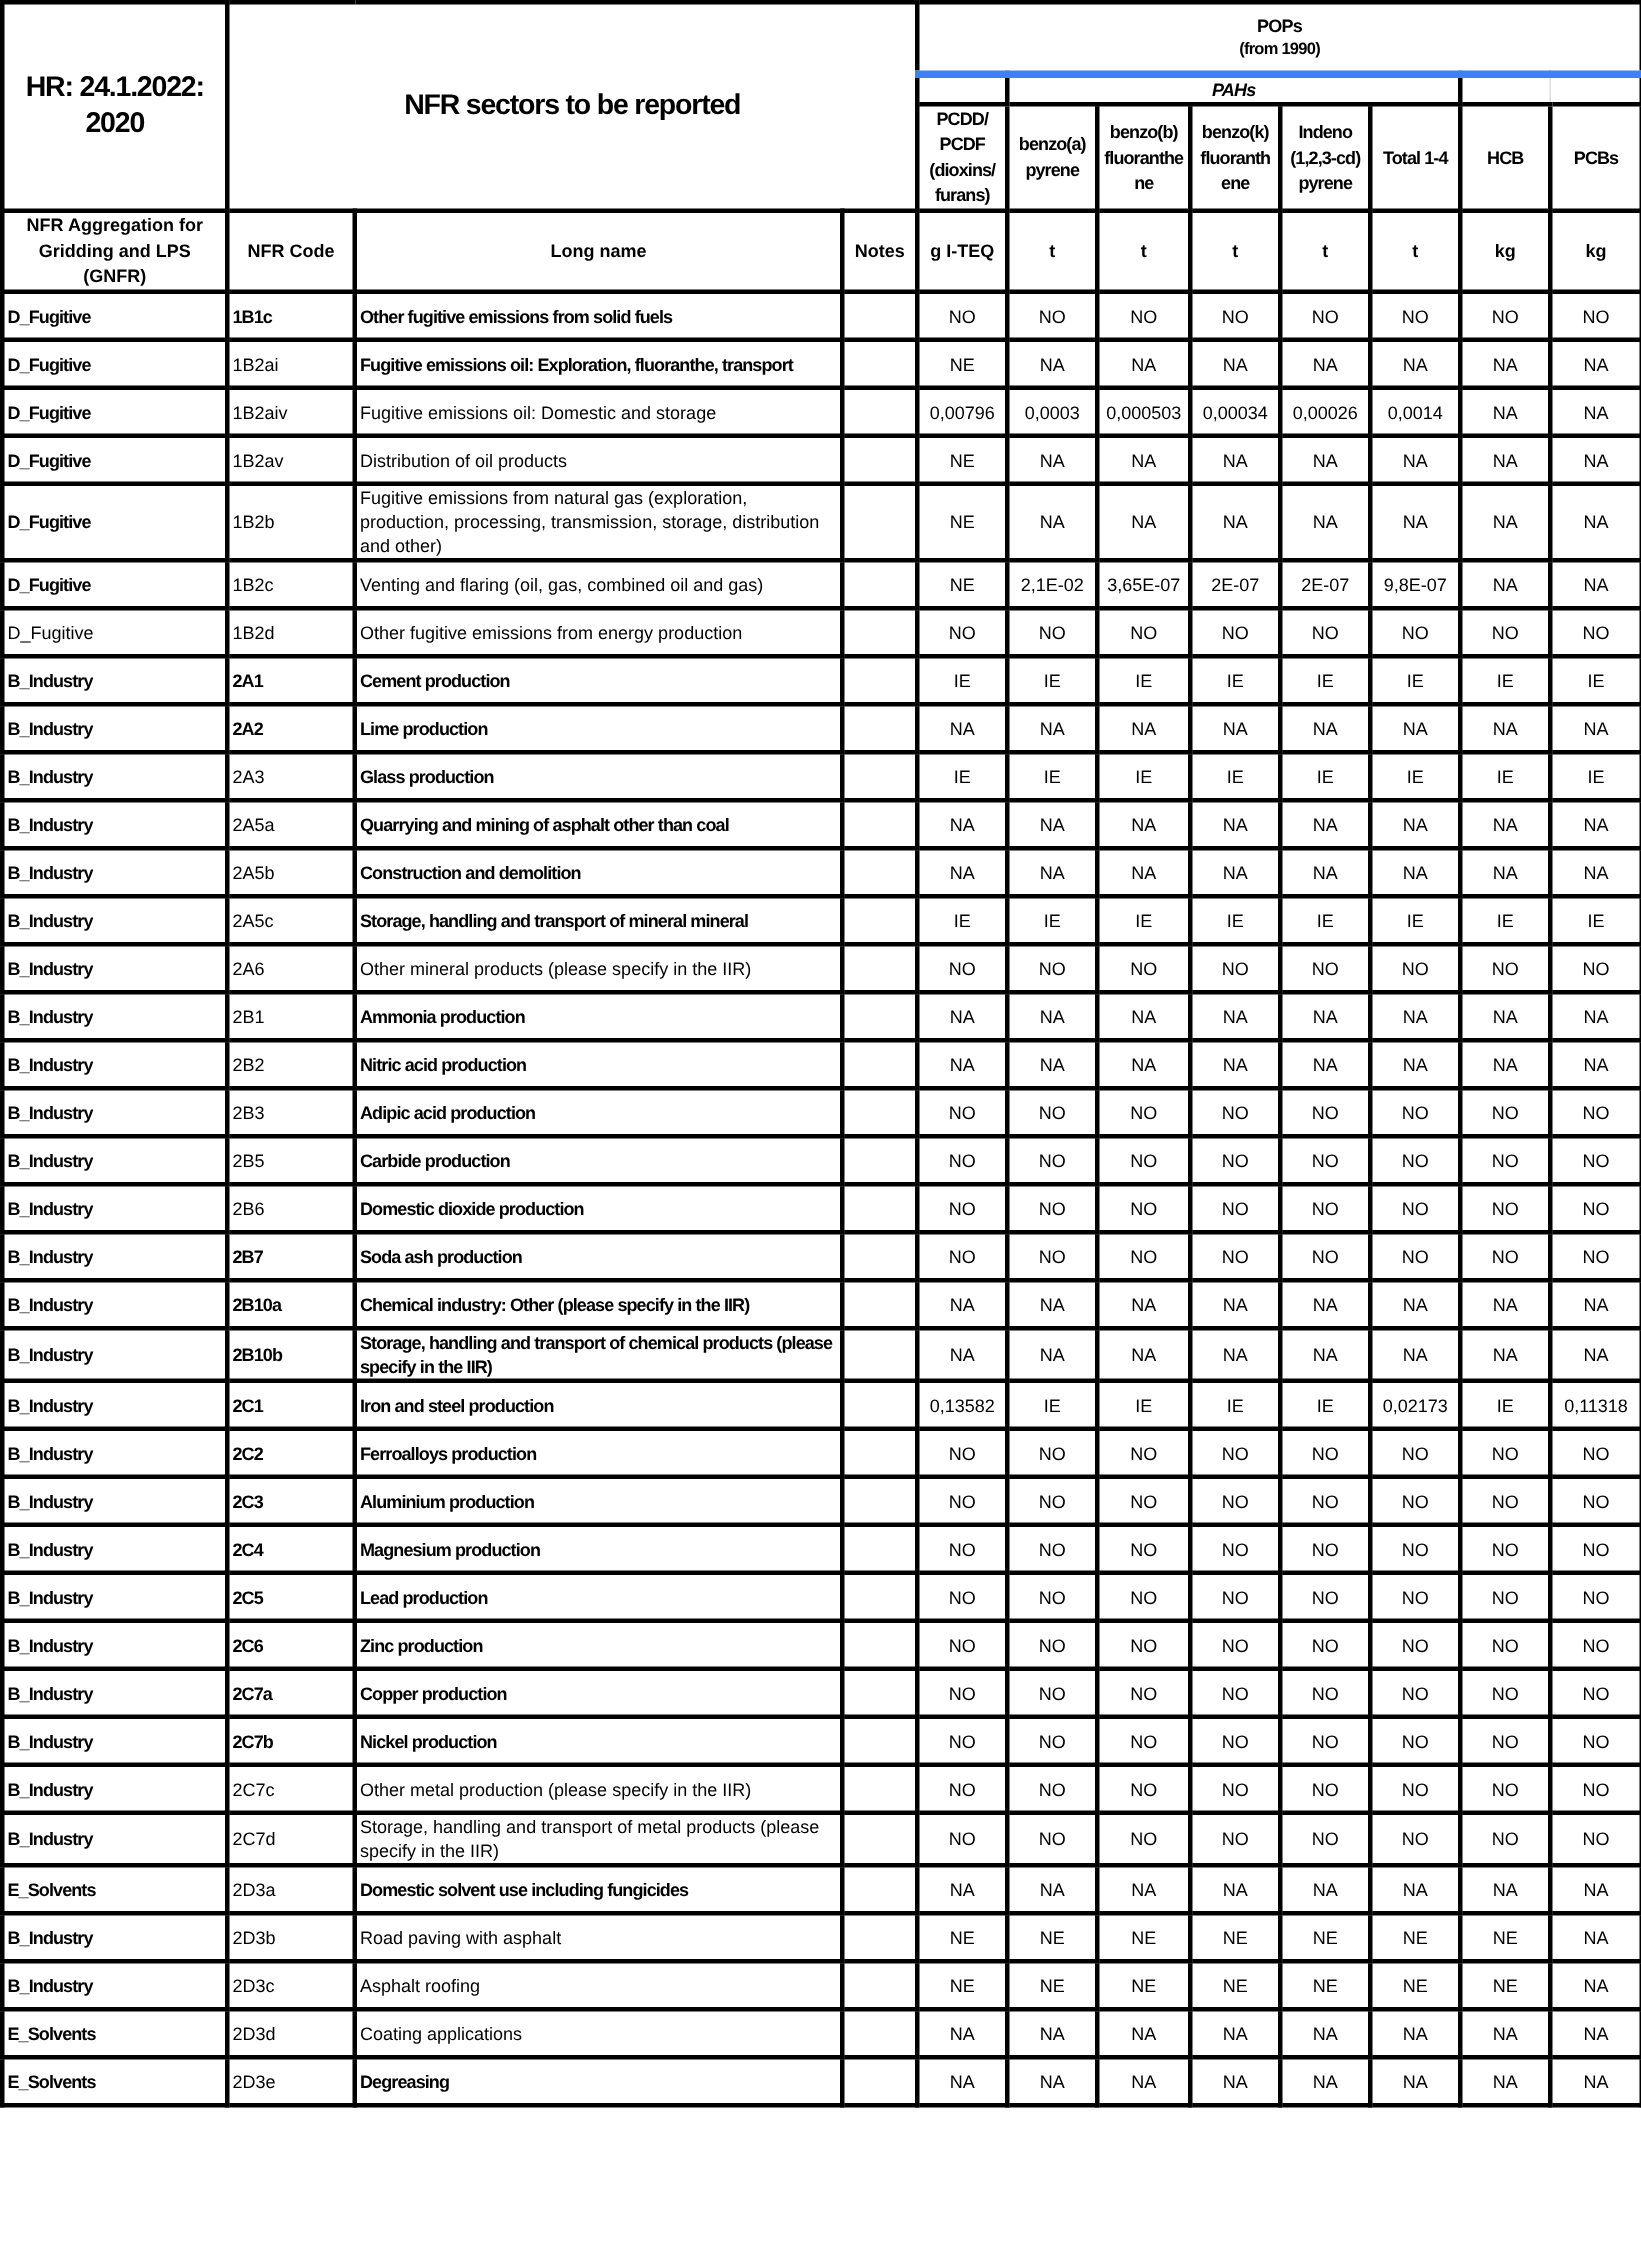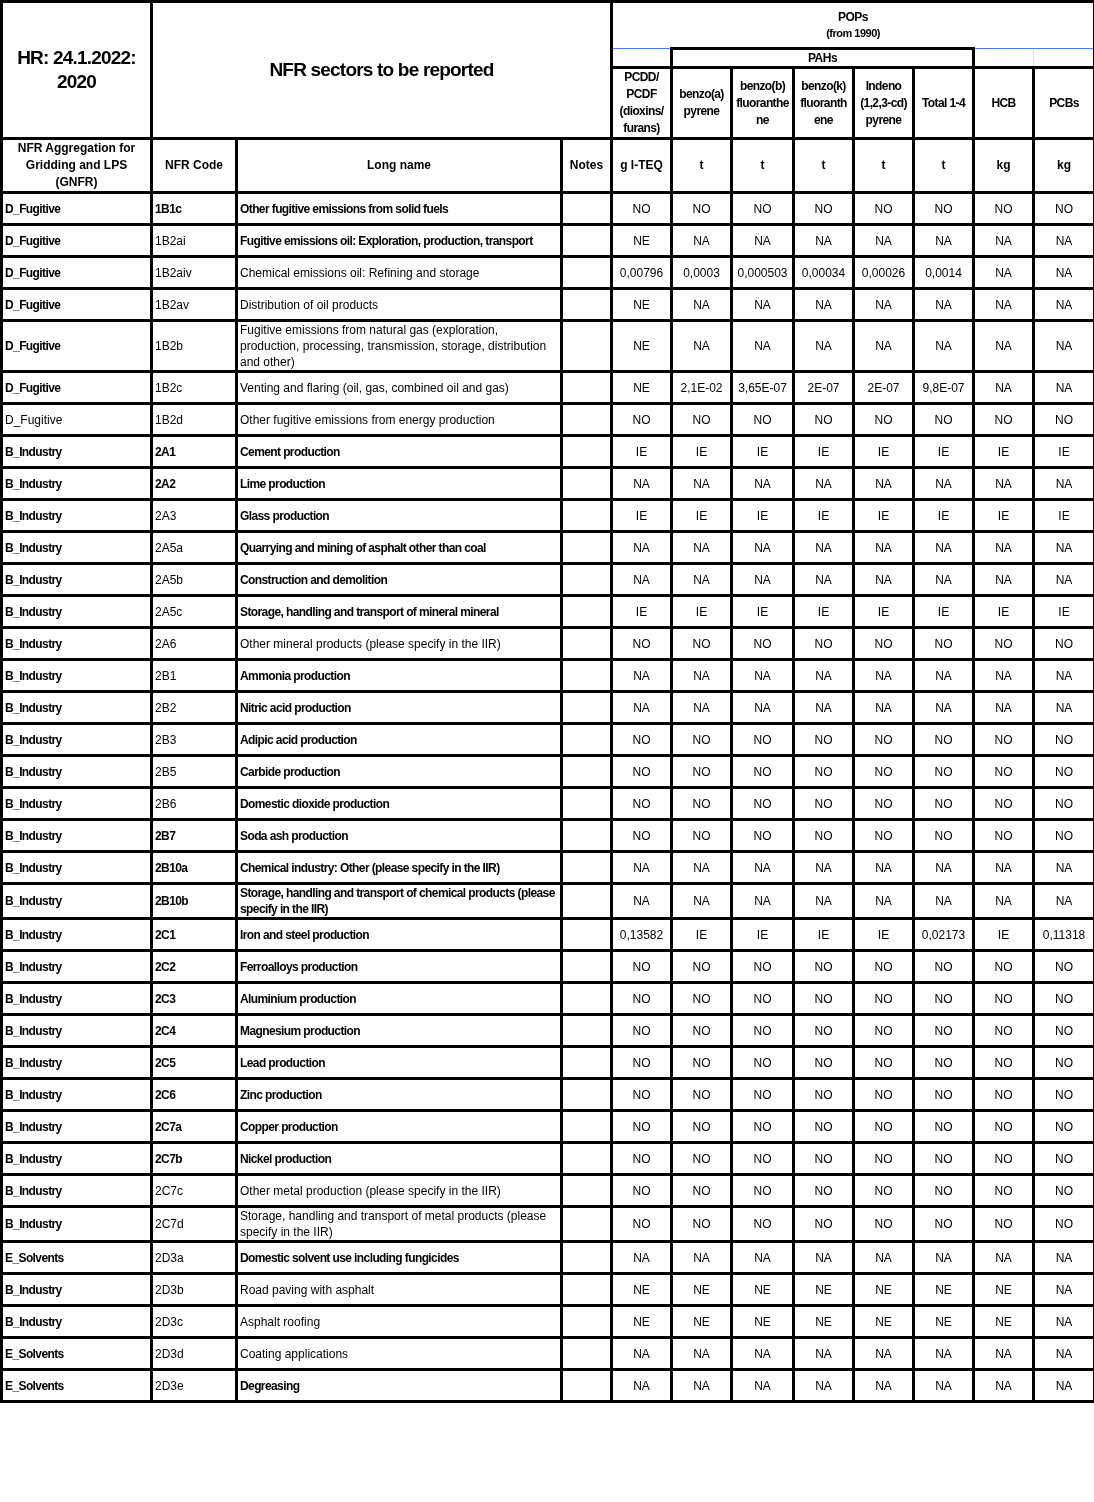--- a/index.html
+++ b/index.html
@@ -7,21 +7,21 @@
   table { border-collapse:collapse; table-layout:fixed; position:absolute; left:0; top:0; width:1093px; }
   td { border:3px solid #000; padding:0 2px; font-size:12px; line-height:16px; vertical-align:middle; overflow:hidden; }
   td.c { text-align:center; }
   td.l { text-align:left; }
   .b { font-weight:bold; letter-spacing:-0.6px; }
   .hdr-main { font-size:19px; font-weight:bold; text-align:center; line-height:24px; letter-spacing:-0.8px; }
   .hdr-sub { font-size:12px; font-weight:bold; text-align:center; line-height:16px; letter-spacing:-0.5px; }
   .col-hdr { font-size:12px; font-weight:bold; text-align:center; line-height:17px; }
   .light { border-left:1px solid #ddd; border-right:1px solid #ddd; border-top:1px solid #ddd; }
   tr.hrow1 td { height:44px; }
-  tr.hrow2 td { height:14px; }
+  tr.hrow2 td { height:14px;font-style:italic; }
   tr.hrow3 td { height:64px; }
   tr.urow td { height:44px;text-align:center; }
   tr.drow td { height:29px; }
   tr.drow.tall td { height:44px;margin-top:20px; }
 </style>
 </head>
 <body>
 
 <table>
   <colgroup>
@@ -38,21 +38,21 @@
       <col style="width:60px">
       <col style="width:61px">
   </colgroup>
   <thead>
     <tr class="hrow1">
       <td rowspan="3" class="hdr-main">
         <div>HR: 24.1.2022:</div>
         <div>2020</div>
       </td>
       <td rowspan="3" colspan="3" class="hdr-main">NFR sectors to be reported</td>
-      <td colspan="8" class="hdr-sub" style="border-bottom:1px solid #3b82f6;">
+      <td colspan="8" class="hdr-sub" style="border-bottom:5px solid #3b82f6;">
         <div>POPs</div>
         <div style="font-size:11px;text-align:center;">(from 1990)</div>
       </td>
     </tr>
     <tr class="hrow2">
       <td class="light" style="border-left:3px solid #000;"></td>
       <td colspan="5" class="hdr-sub">PAHs</td>
       <td class="light"></td>
       <td class="light" style="border-right:3px solid #000;"></td>
     </tr>
@@ -92,35 +92,35 @@
         <td class="c">NO</td>
         <td class="c">NO</td>
         <td class="c">NO</td>
         <td class="c">NO</td>
         <td class="c">NO</td>
         <td class="c">NO</td>
       </tr>
       <tr class="drow">
         <td class="l b">D_Fugitive</td>
         <td class="l">1B2ai</td>
-        <td class="l b">Fugitive emissions oil: Exploration, production, transport</td>
+        <td class="l b">Fugitive emissions oil: Exploration, fluoranthe, transport</td>
         <td class="c"></td>
         <td class="c">NE</td>
         <td class="c">NA</td>
         <td class="c">NA</td>
         <td class="c">NA</td>
         <td class="c">NA</td>
         <td class="c">NA</td>
         <td class="c">NA</td>
         <td class="c">NA</td>
       </tr>
       <tr class="drow">
         <td class="l b">D_Fugitive</td>
         <td class="l">1B2aiv</td>
-        <td class="l">Chemical emissions oil: Refining and storage</td>
+        <td class="l">Fugitive emissions oil: Domestic and storage</td>
         <td class="c"></td>
         <td class="c">0,00796</td>
         <td class="c">0,0003</td>
         <td class="c">0,000503</td>
         <td class="c">0,00034</td>
         <td class="c">0,00026</td>
         <td class="c">0,0014</td>
         <td class="c">NA</td>
         <td class="c">NA</td>
       </tr>

